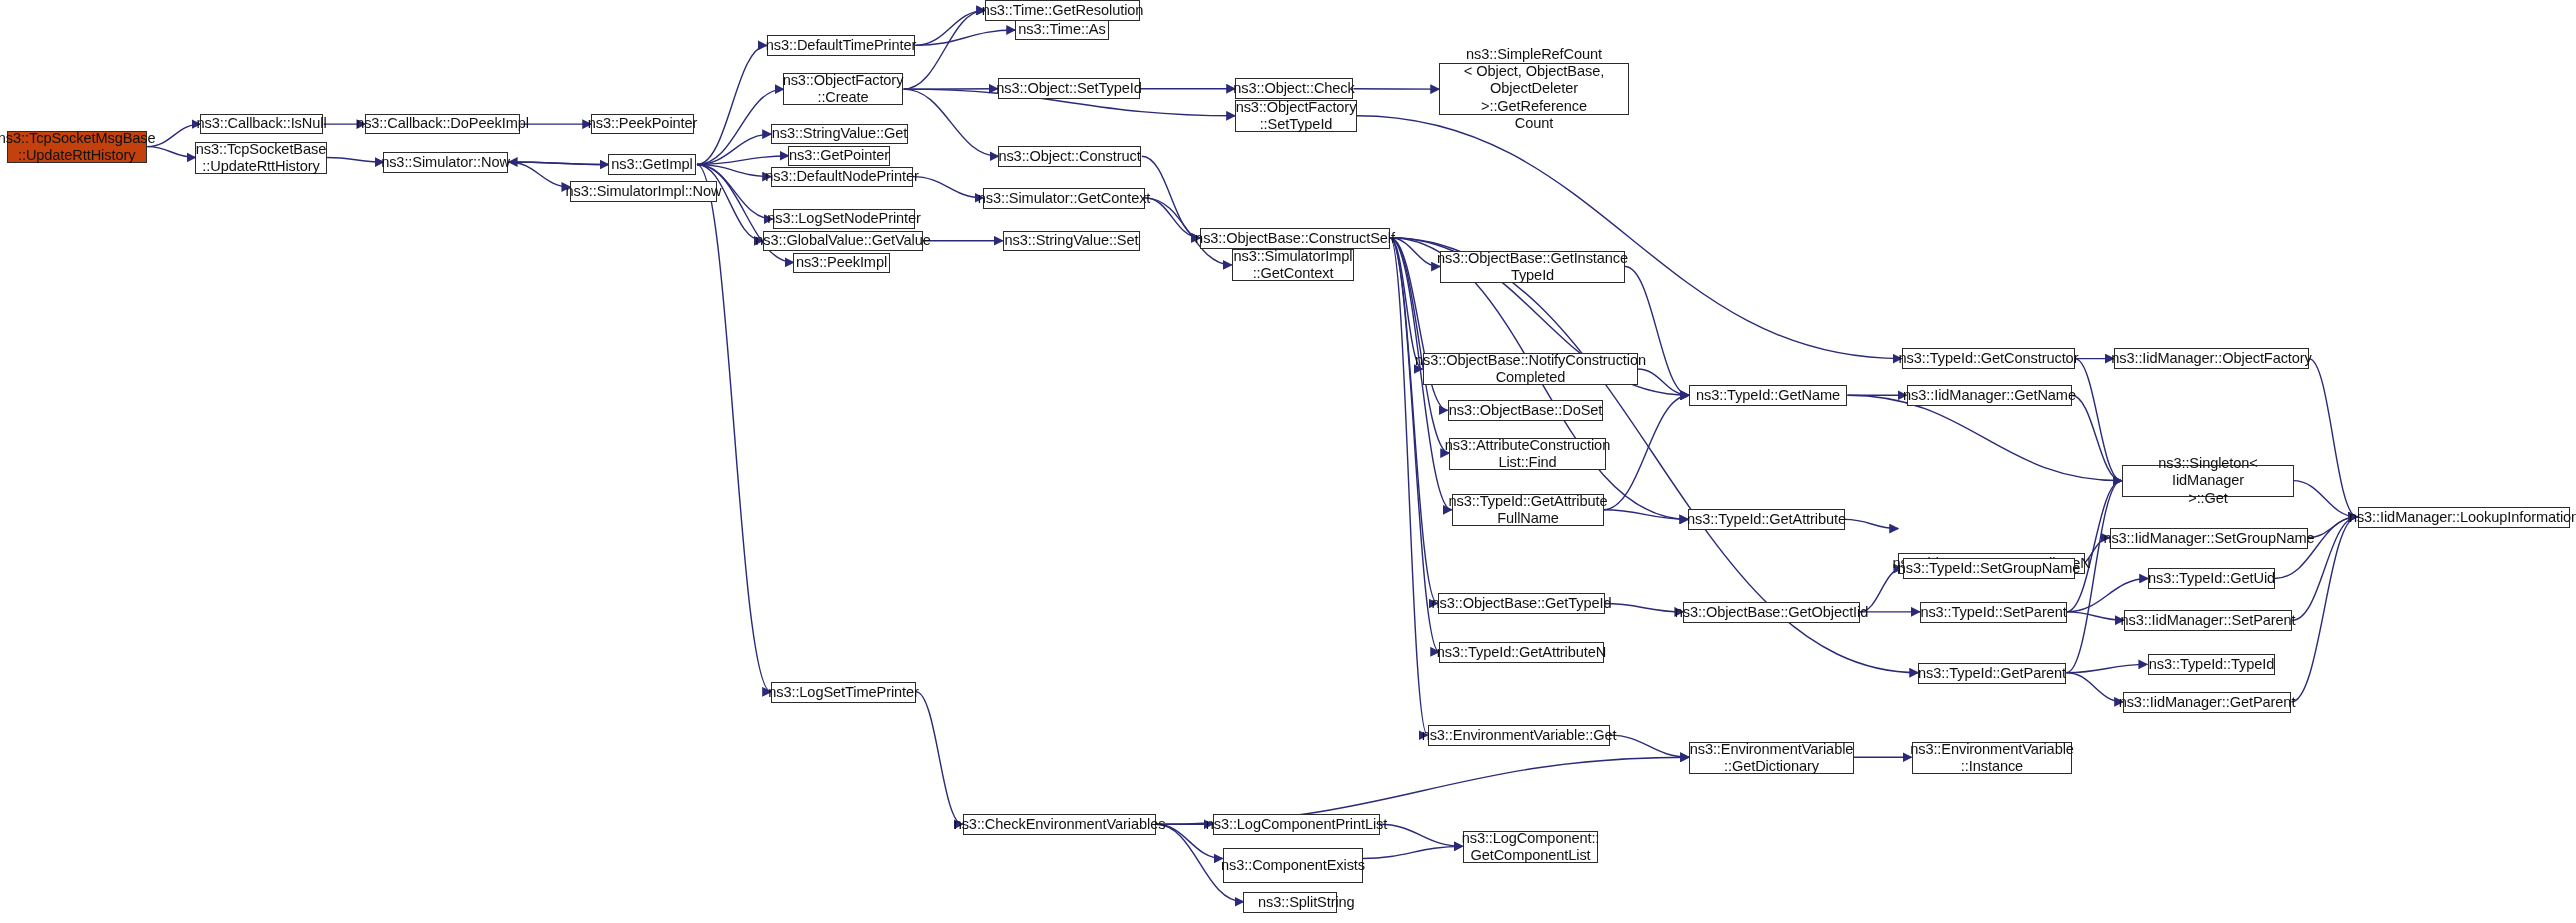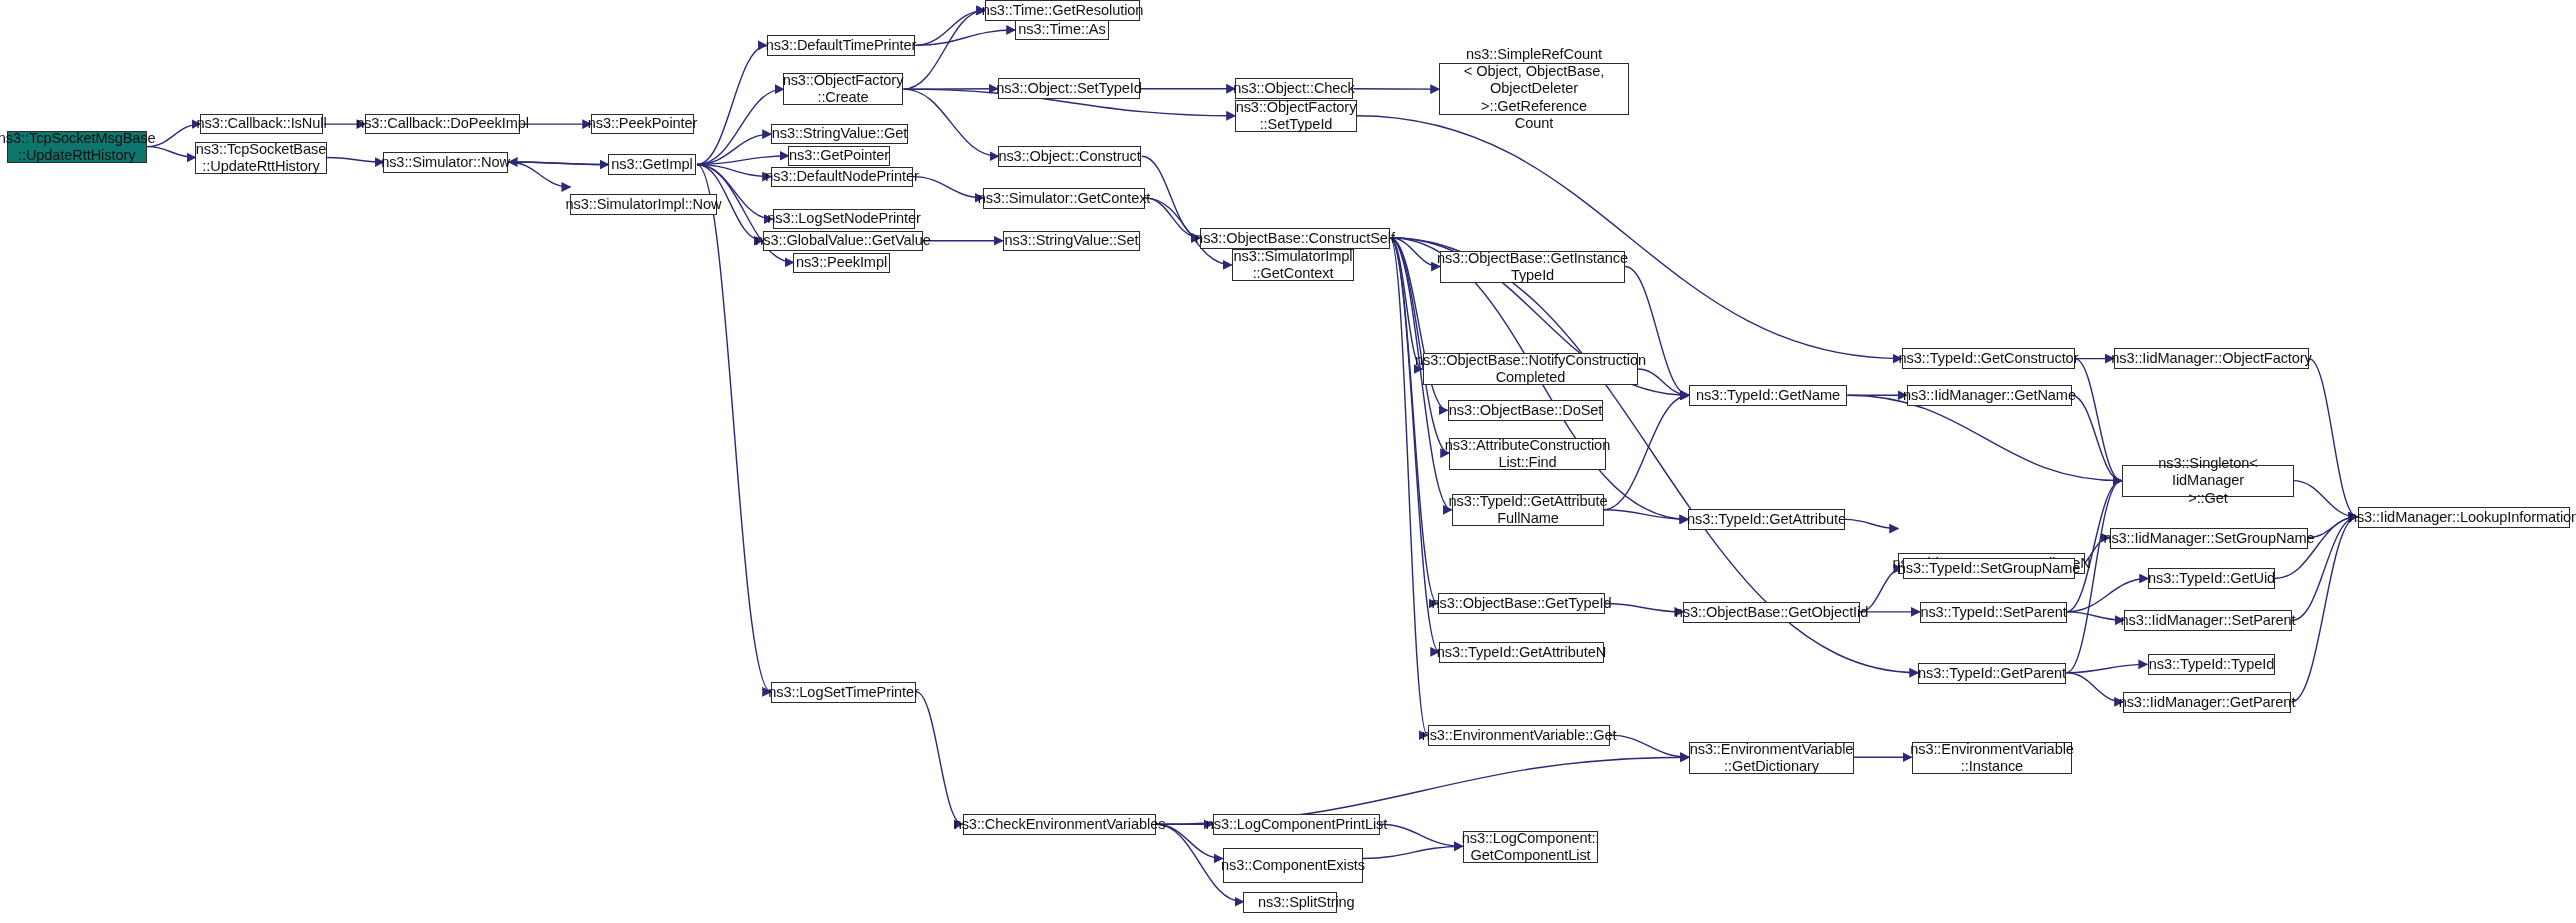--- a/index.html
+++ b/index.html
@@ -24,21 +24,21 @@
     text-align:center;
     line-height:1.18;
     font-size:14.6px;
     color:#111111;
     letter-spacing:-0.1px;
     white-space:pre-line;
     padding:0.8px 3.3px;
     z-index:5;
   }
   .node.root{
-    background:#0f766e;
+    background:#c2410c;
     border:1.5px solid #2b2b2b;
   }
 </style>
 </head>
 <body>
 
 <div id="canvas">
   <svg id="edges" xmlns="http://www.w3.org/2000/svg" viewBox="0 0 3091 1108" width="2576" height="923">
     <defs>
       <marker id="arrow" viewBox="0 0 10 10" refX="9" refY="5" markerWidth="7" markerHeight="7" orient="auto-start-reverse">
@@ -127,21 +127,21 @@
   </svg>
   <div id="nodes">
       <div class="node root" style="left: 6.7px; top: 131px; width: 140px; height: 32px;">ns3::TcpSocketMsgBase
 ::UpdateRttHistory</div>
       <div class="node" style="left: 200px; top: 114px; width: 123px; height: 20px;">ns3::Callback::IsNull</div>
       <div class="node" style="left: 195px; top: 142px; width: 132px; height: 32px;">ns3::TcpSocketBase
 ::UpdateRttHistory</div>
       <div class="node" style="left: 365px; top: 114px; width: 155px; height: 20px;">ns3::Callback::DoPeekImpl</div>
       <div class="node" style="left: 591px; top: 114px; width: 103px; height: 20px;">ns3::PeekPointer</div>
       <div class="node" style="left: 383px; top: 152px; width: 125px; height: 21px;">ns3::Simulator::Now</div>
-      <div class="node" style="left: 570px; top: 194px; width: 147px; height: 21px;">ns3::SimulatorImpl::Now</div>
+      <div class="node" style="left: 570px; top: 181px; width: 147px; height: 21px;">ns3::SimulatorImpl::Now</div>
       <div class="node" style="left: 608px; top: 154px; width: 88px; height: 21px;">ns3::GetImpl</div>
       <div class="node" style="left: 788px; top: 146px; width: 102px; height: 20px;">ns3::GetPointer</div>
       <div class="node" style="left: 771px; top: 167px; width: 142px; height: 20px;">ns3::DefaultNodePrinter</div>
       <div class="node" style="left: 773px; top: 209px; width: 142px; height: 20px;">ns3::LogSetNodePrinter</div>
       <div class="node" style="left: 763px; top: 231px; width: 160px; height: 20px;">ns3::GlobalValue::GetValue</div>
       <div class="node" style="left: 793px; top: 253px; width: 97px; height: 20px;">ns3::PeekImpl</div>
       <div class="node" style="left: 771px; top: 124px; width: 137px; height: 20px;">ns3::StringValue::Get</div>
       <div class="node" style="left: 1003px; top: 231px; width: 137px; height: 20px;">ns3::StringValue::Set</div>
       <div class="node" style="left: 767px; top: 35px; width: 148px; height: 21px;">ns3::DefaultTimePrinter</div>
       <div class="node" style="left: 985px; top: 0px; width: 155px; height: 21px;">ns3::Time::GetResolution</div>

